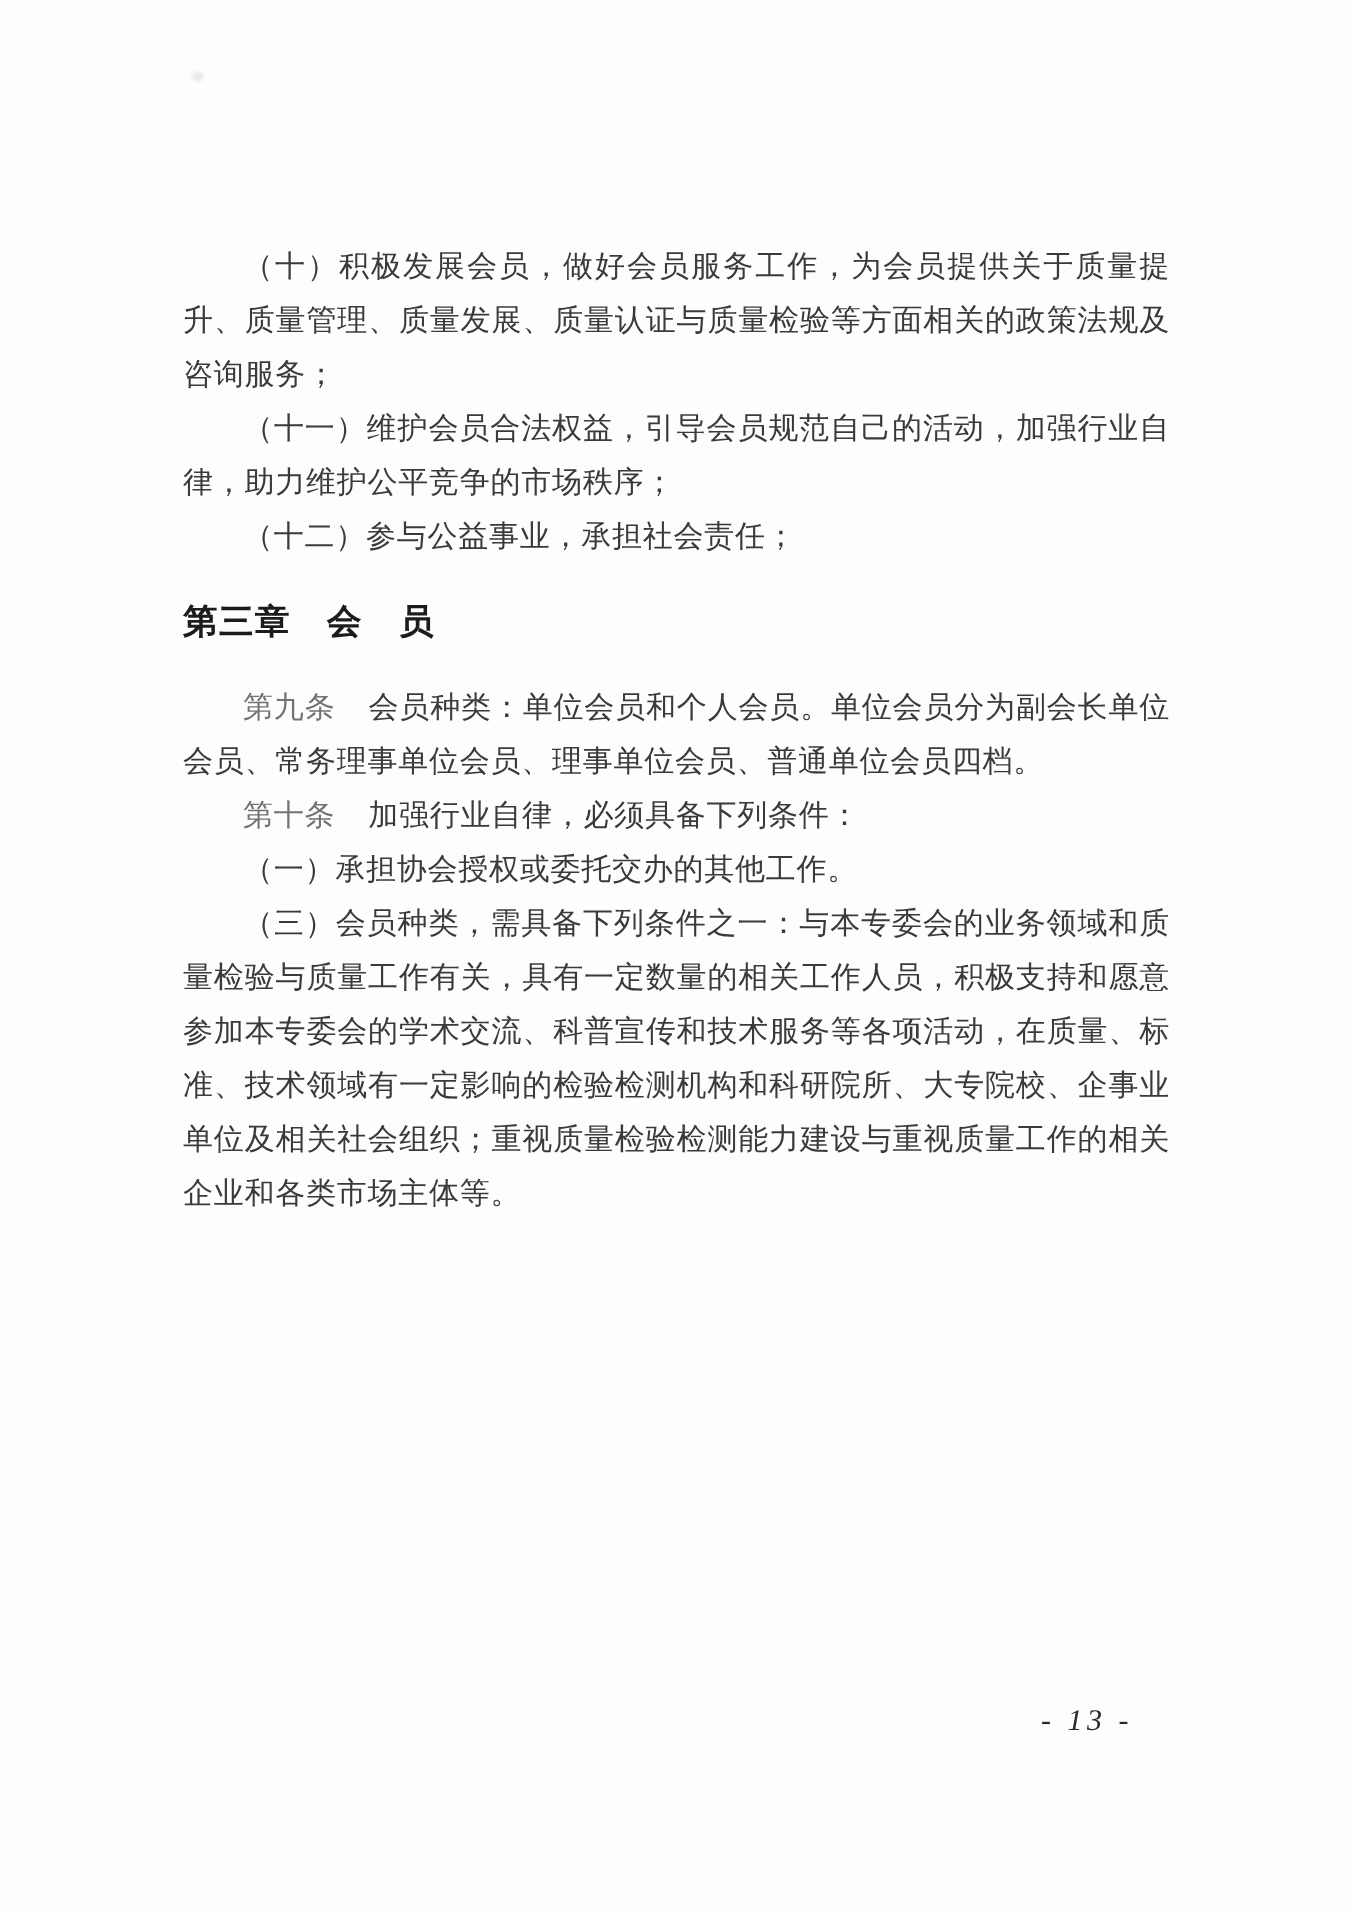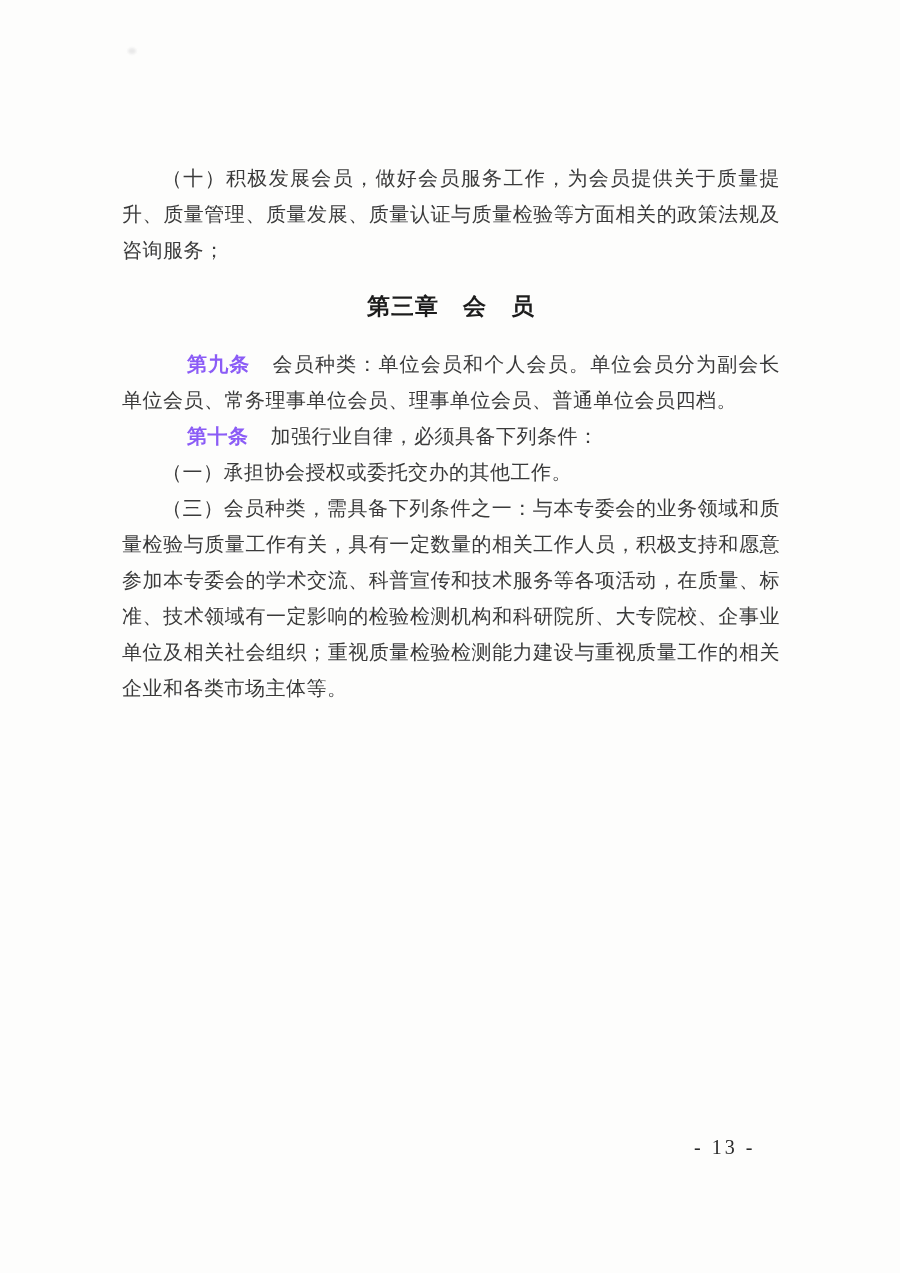--- a/index.html
+++ b/index.html
@@ -18,42 +18,42 @@
   .para{
     margin:0;
     font-size:20px;
     line-height:36px;
     letter-spacing:0.5px;
     text-align:justify;
     text-indent:2em;
     word-break:normal;
   }
   .lead{
-    font-weight:bold;
-    color:#8b5cf6;
+    font-weight:normal;
+    color:#737373;
     margin-right:22px;
-    margin-left:25px;
   }
   .chapter-heading{
     margin:18px 0 20px 0;
     text-indent:0;
-    text-align:center;
+    text-align:left;
     font-family:"Liberation Sans","DejaVu Sans",sans-serif;
     font-weight:bold;
     font-size:23px;
     line-height:40px;
     letter-spacing:1px;
     color:#1c1c1c;
   }
   .page-number{
     position:absolute;
     top:1136px;left:694px;
     font-size:20px;
     letter-spacing:3px;
     color:#2a2a2a;
+    font-style:italic;
   }
   .smudge{
     position:absolute;
     left:128px;top:48px;
     width:8px;height:6px;
     background:#e9e9e9;
     border-radius:50%;
     filter:blur(1px);
   }
 </style>
@@ -61,21 +61,23 @@
 <body>
 
 <div class="page">
 
   <div class="smudge"></div>
 
   <div class="content">
 
     <p class="para">（十）积极发展会员，做好会员服务工作，为会员提供关于质量提升、质量管理、质量发展、质量认证与质量检验等方面相关的政策法规及咨询服务；</p>
 
+    <p class="para">（十一）维护会员合法权益，引导会员规范自己的活动，加强行业自律，助力维护公平竞争的市场秩序；</p>
 
+    <p class="para">（十二）参与公益事业，承担社会责任；</p>
 
 
     <h2 class="chapter-heading">第三章　会　员</h2>
 
     <p class="para"><span class="lead">第九条</span><span>会员种类：单位会员和个人会员。单位会员分为副会长单位会员、常务理事单位会员、理事单位会员、普通单位会员四档。</span></p>
 
     <p class="para"><span class="lead">第十条</span><span>加强行业自律，必须具备下列条件：</span></p>
 
     <p class="para">（一）承担协会授权或委托交办的其他工作。</p>
 

